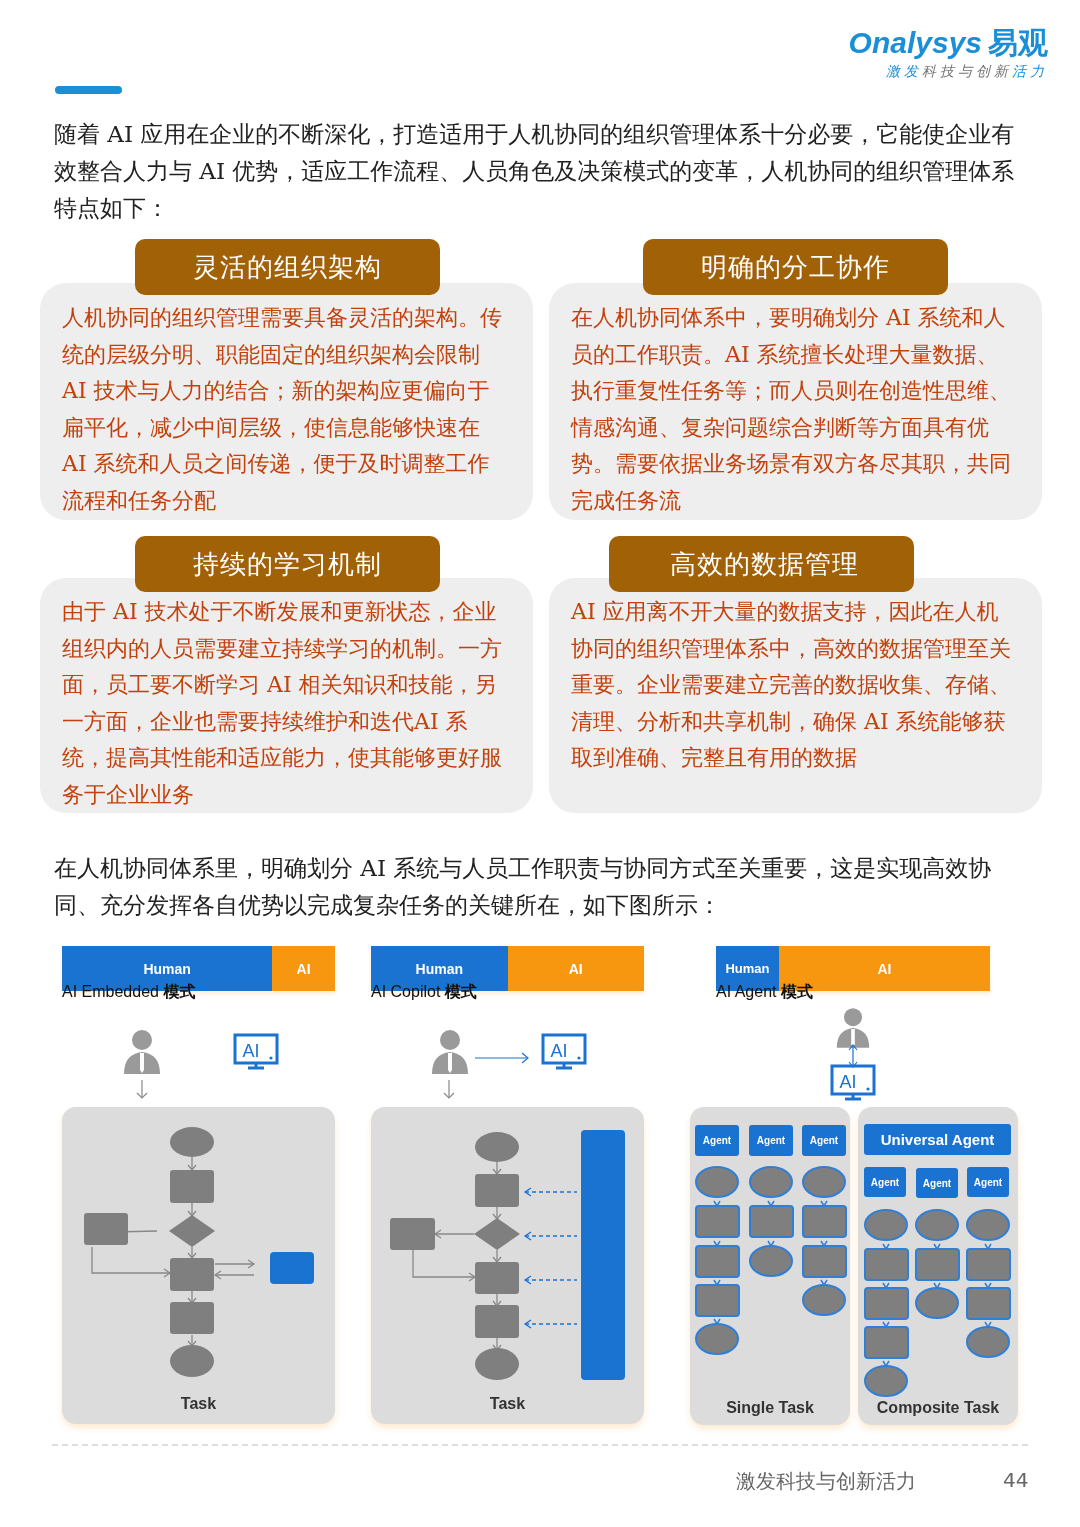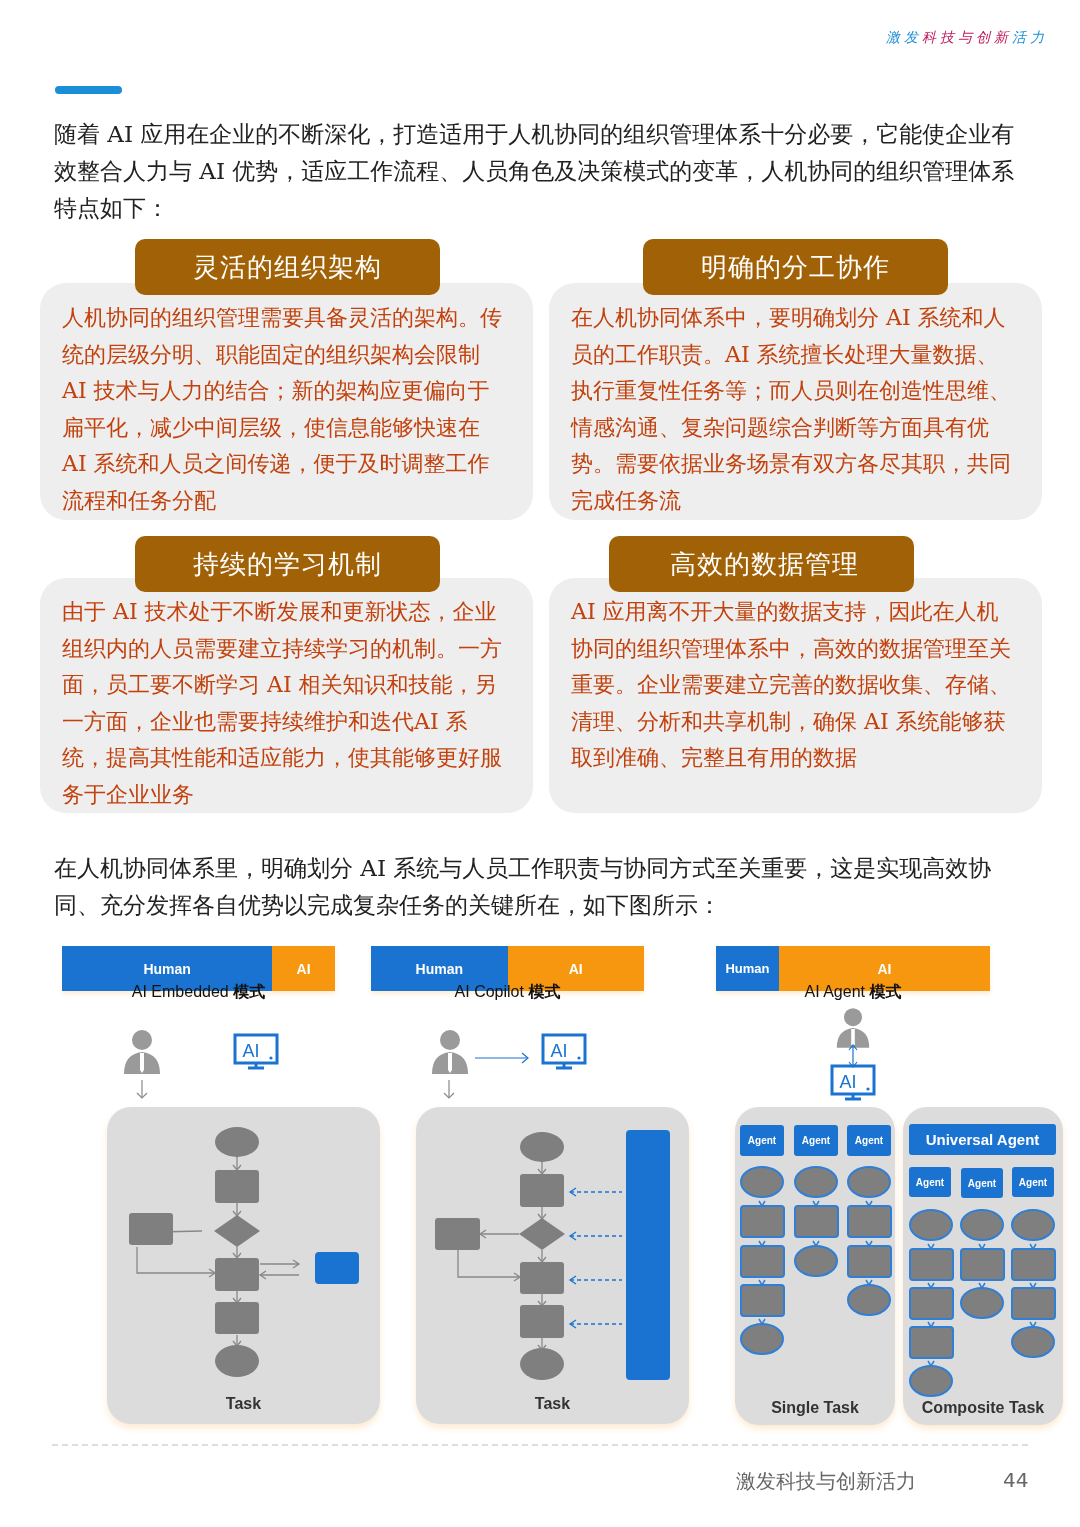--- a/index.html
+++ b/index.html
@@ -5,49 +5,52 @@
   * { box-sizing: border-box; margin: 0; padding: 0; }
   html, body { width: 1080px; height: 1527px; background: #ffffff; overflow: hidden; }
   body { position: relative; font-family: "DejaVu Serif", "Liberation Serif", serif; color: #222; }
 
   .logo { position: absolute; right: 32px; top: 26px; width: 210px; text-align: right; }
   .logo-main { font-family: "Liberation Sans", sans-serif; font-size: 30px; font-weight: bold; color: #1a8fd8; letter-spacing: 0px; line-height: 34px; white-space: nowrap; }
   .logo-main .en { font-weight: bold; font-style: italic; }
   .logo-main .zh { font-family: "DejaVu Sans", sans-serif; font-weight: bold; margin-left: 6px; }
   .logo-slogan { font-family: "DejaVu Sans", sans-serif; font-size: 14px; letter-spacing: 4px; line-height: 22px; font-style: italic; }
   .logo-slogan .blue { color: #1a8fd8; }
-  .logo-slogan .orange { color: #be185d; }
+  .logo-slogan .orange { color: #737373; }
 
   .accent-bar { position: absolute; left: 55px; top: 86px; width: 67px; height: 8px; border-radius: 4px; background: #1a8fd8; }
 
   .para { position: absolute; left: 54px; width: 980px; font-size: 23px; line-height: 37px; color: #222; }
   .para-1 { top: 116px; }
   .para-2 { top: 850px; }
   .card-body { position: absolute; left: 0; width: 493px; background: #eeeeee; border-radius: 26px; }
   .card-text { position: absolute; left: 22px; width: 448px; font-size: 22px; line-height: 36.6px; color: #c2410c; }
   .card-title { position: absolute; width: 305px; height: 56px; background: #a16207; border-radius: 10px; color: #fff; font-family: "DejaVu Sans", sans-serif; font-size: 26px; line-height: 56px; text-align: center; letter-spacing: 1px; }
   .bar { position: absolute; top: 946px; height: 45px; display: flex; font-family: "Liberation Sans", sans-serif; font-weight: bold; font-size: 14px; color: #fff; box-shadow: 0 3px 4px rgba(243,154,30,0.18); }
   .bar .h { background: #1a73d0; display: flex; align-items: center; justify-content: center; }
   .bar .a { background: #f7960f; display: flex; align-items: center; justify-content: center; }
-  .mode-title { position: absolute; top: 982px; font-family: "Liberation Sans", sans-serif; font-size: 16px; color: #111; text-align: center; white-space: nowrap; }
+  .mode-title { position: absolute; top: 982px; font-family: "Liberation Sans", sans-serif; font-size: 16px; color: #111; text-align: left; white-space: nowrap; }
   .mode-title .zh { font-family: "DejaVu Sans", sans-serif; font-weight: bold; }
 
-  .panel { position: absolute; background: #dcdcdc; border-radius: 24px; box-shadow: 0 4px 6px rgba(243,154,30,0.2); margin-left: 45px; }
+  .panel { position: absolute; background: #dcdcdc; border-radius: 14px; box-shadow: 0 4px 6px rgba(243,154,30,0.2); }
   .panel-label { position: absolute; left: 0; width: 100%; text-align: center; font-family: "Liberation Sans", sans-serif; font-weight: bold; font-size: 16px; color: #333; }
 
   .icon { position: absolute; }
 
   .footer-line { position: absolute; left: 52px; top: 1444px; width: 976px; border-top: 2px dashed #dddddd; }
   .footer-text { position: absolute; left: 736px; top: 1468px; font-family: "DejaVu Sans", sans-serif; font-size: 20px; color: #666; }
   .footer-page { position: absolute; left: 1003px; top: 1468px; font-family: "DejaVu Sans", sans-serif; font-size: 20px; color: #666; }
 </style>
 </head>
 <body>
 
 <div class="logo">
+  <div class="logo-main">
+    <span class="en">Onalysys</span><span class="zh">易观</span>
+  </div>
   <div class="logo-slogan">
     <span class="blue">激发</span><span class="orange">科技与创新</span><span class="blue">活力</span>
   </div>
 </div>
 
 <div class="accent-bar"></div>
 
 <p class="para para-1">随着 AI 应用在企业的不断深化，打造适用于人机协同的组织管理体系十分必要，它能使企业有效整合人力与 AI 优势，适应工作流程、人员角色及决策模式的变革，人机协同的组织管理体系特点如下：</p>
 
 <div class="card-body" style="left:40px; top:283px; height:237px;"></div>

